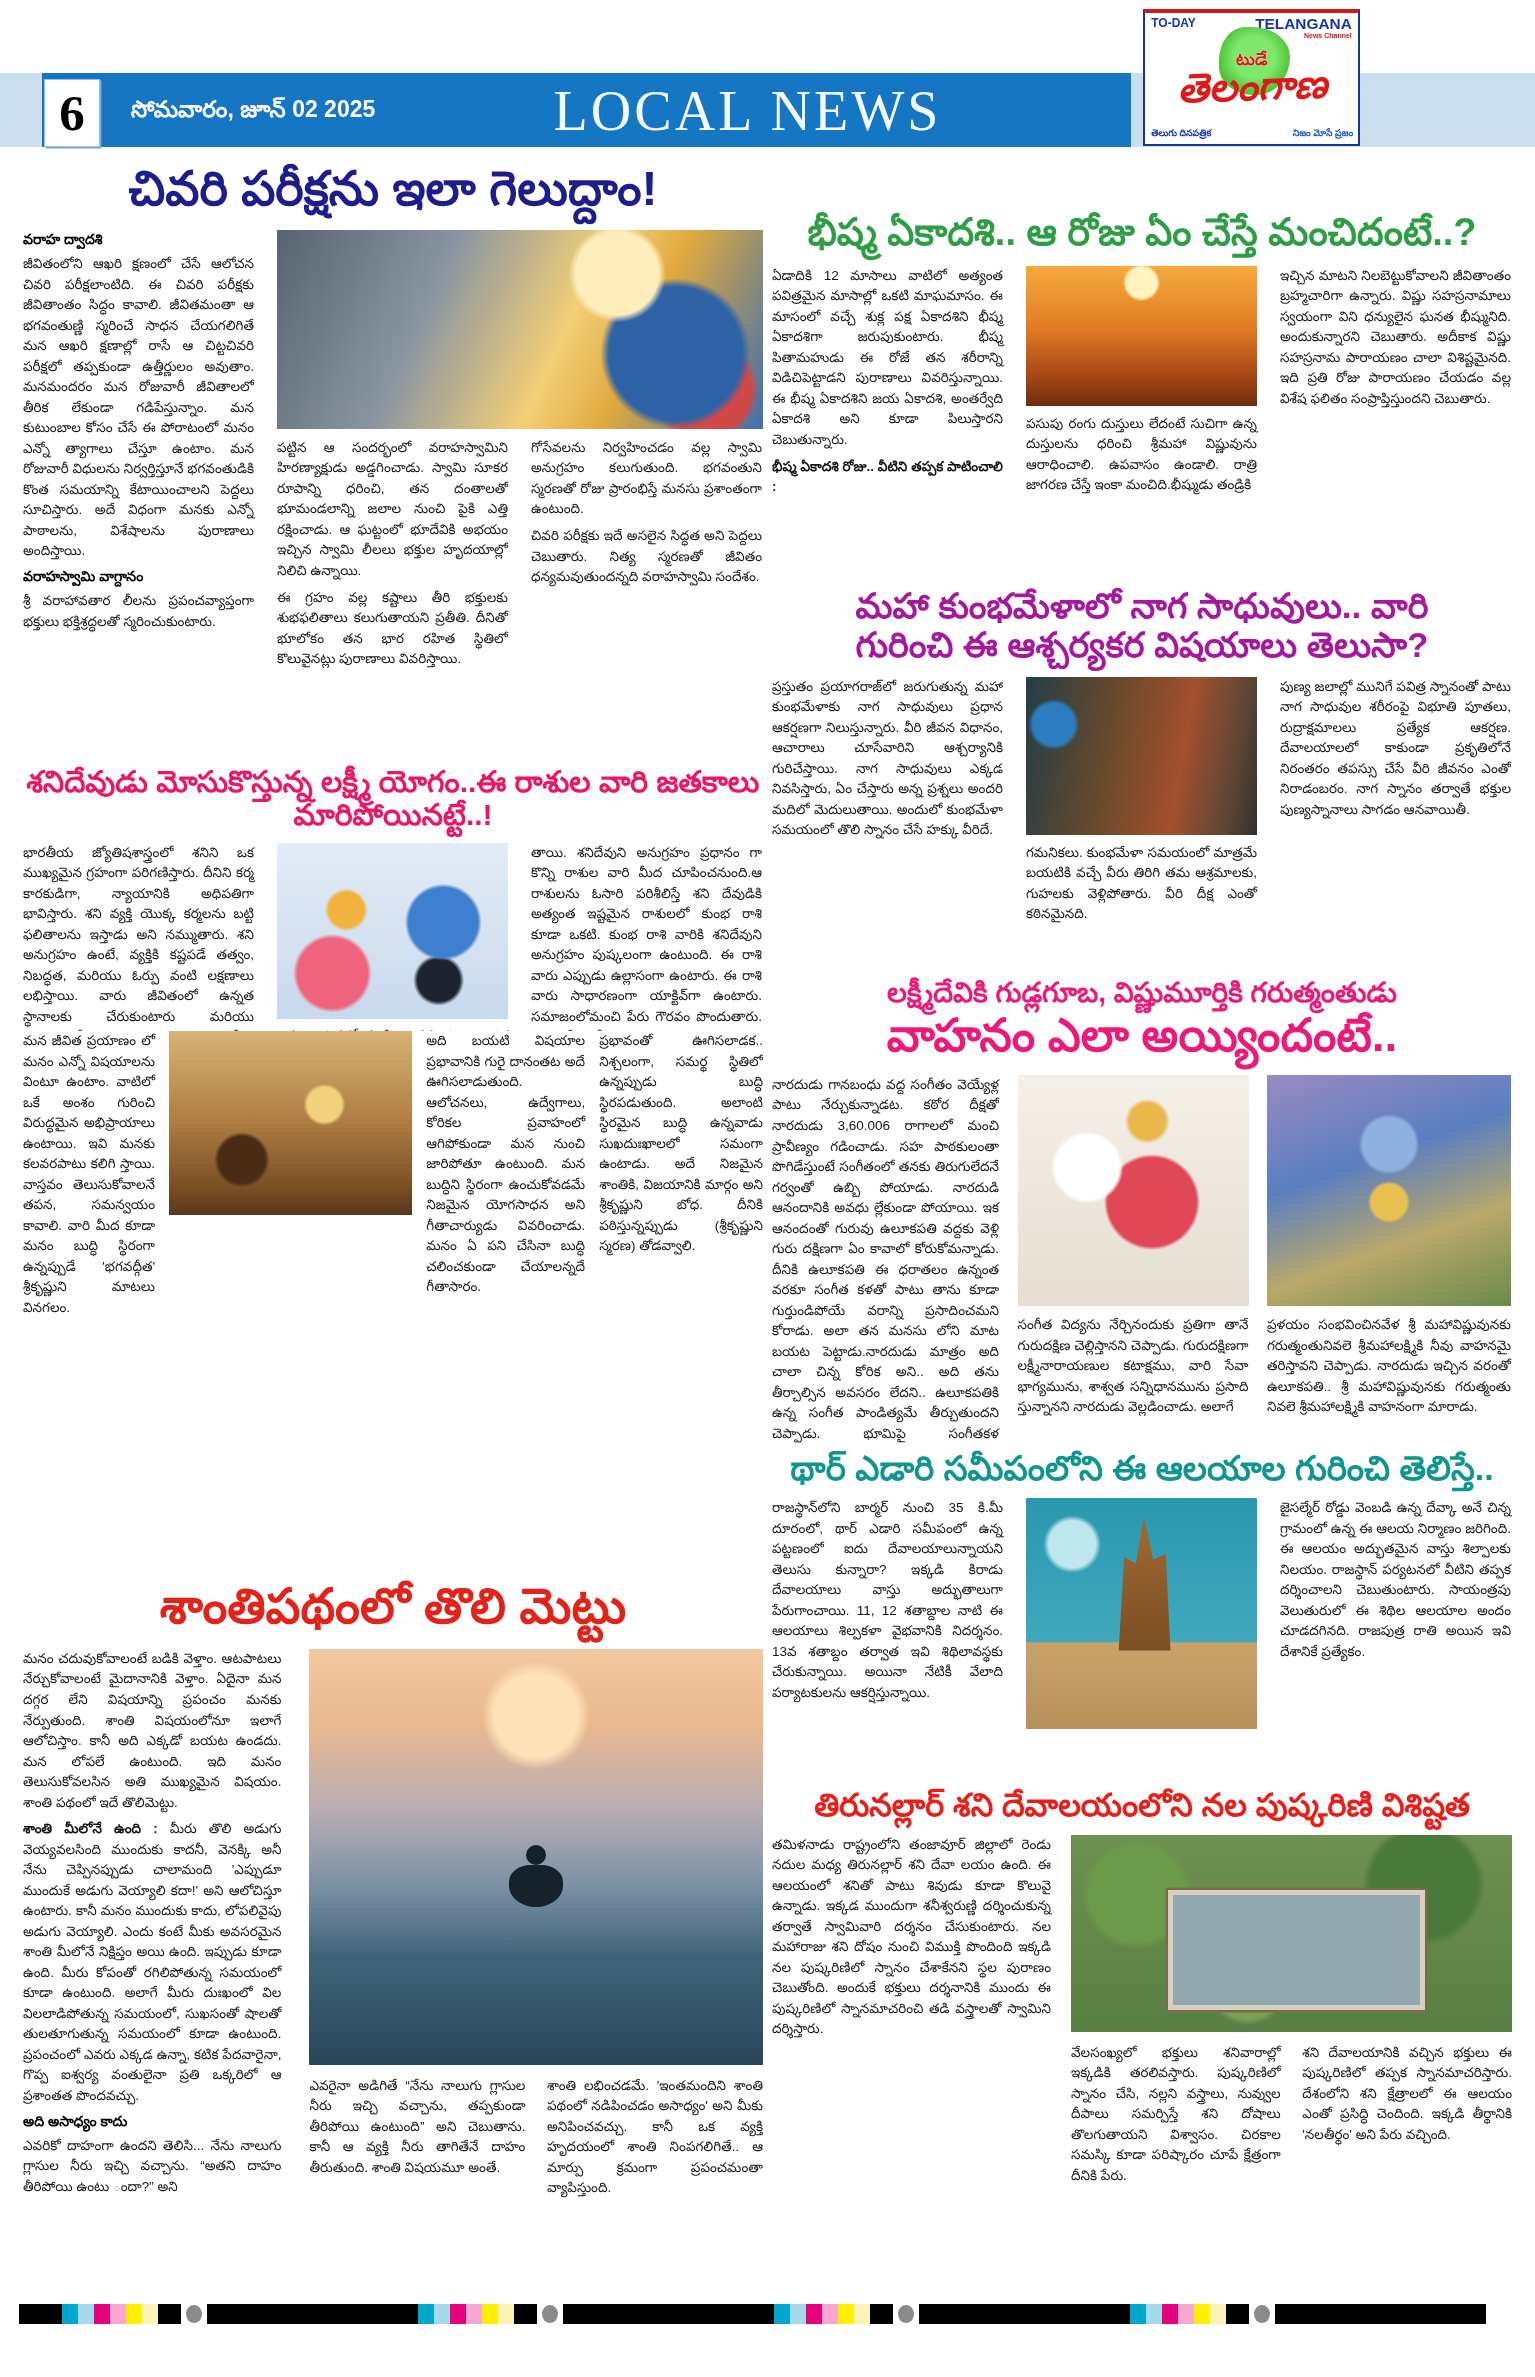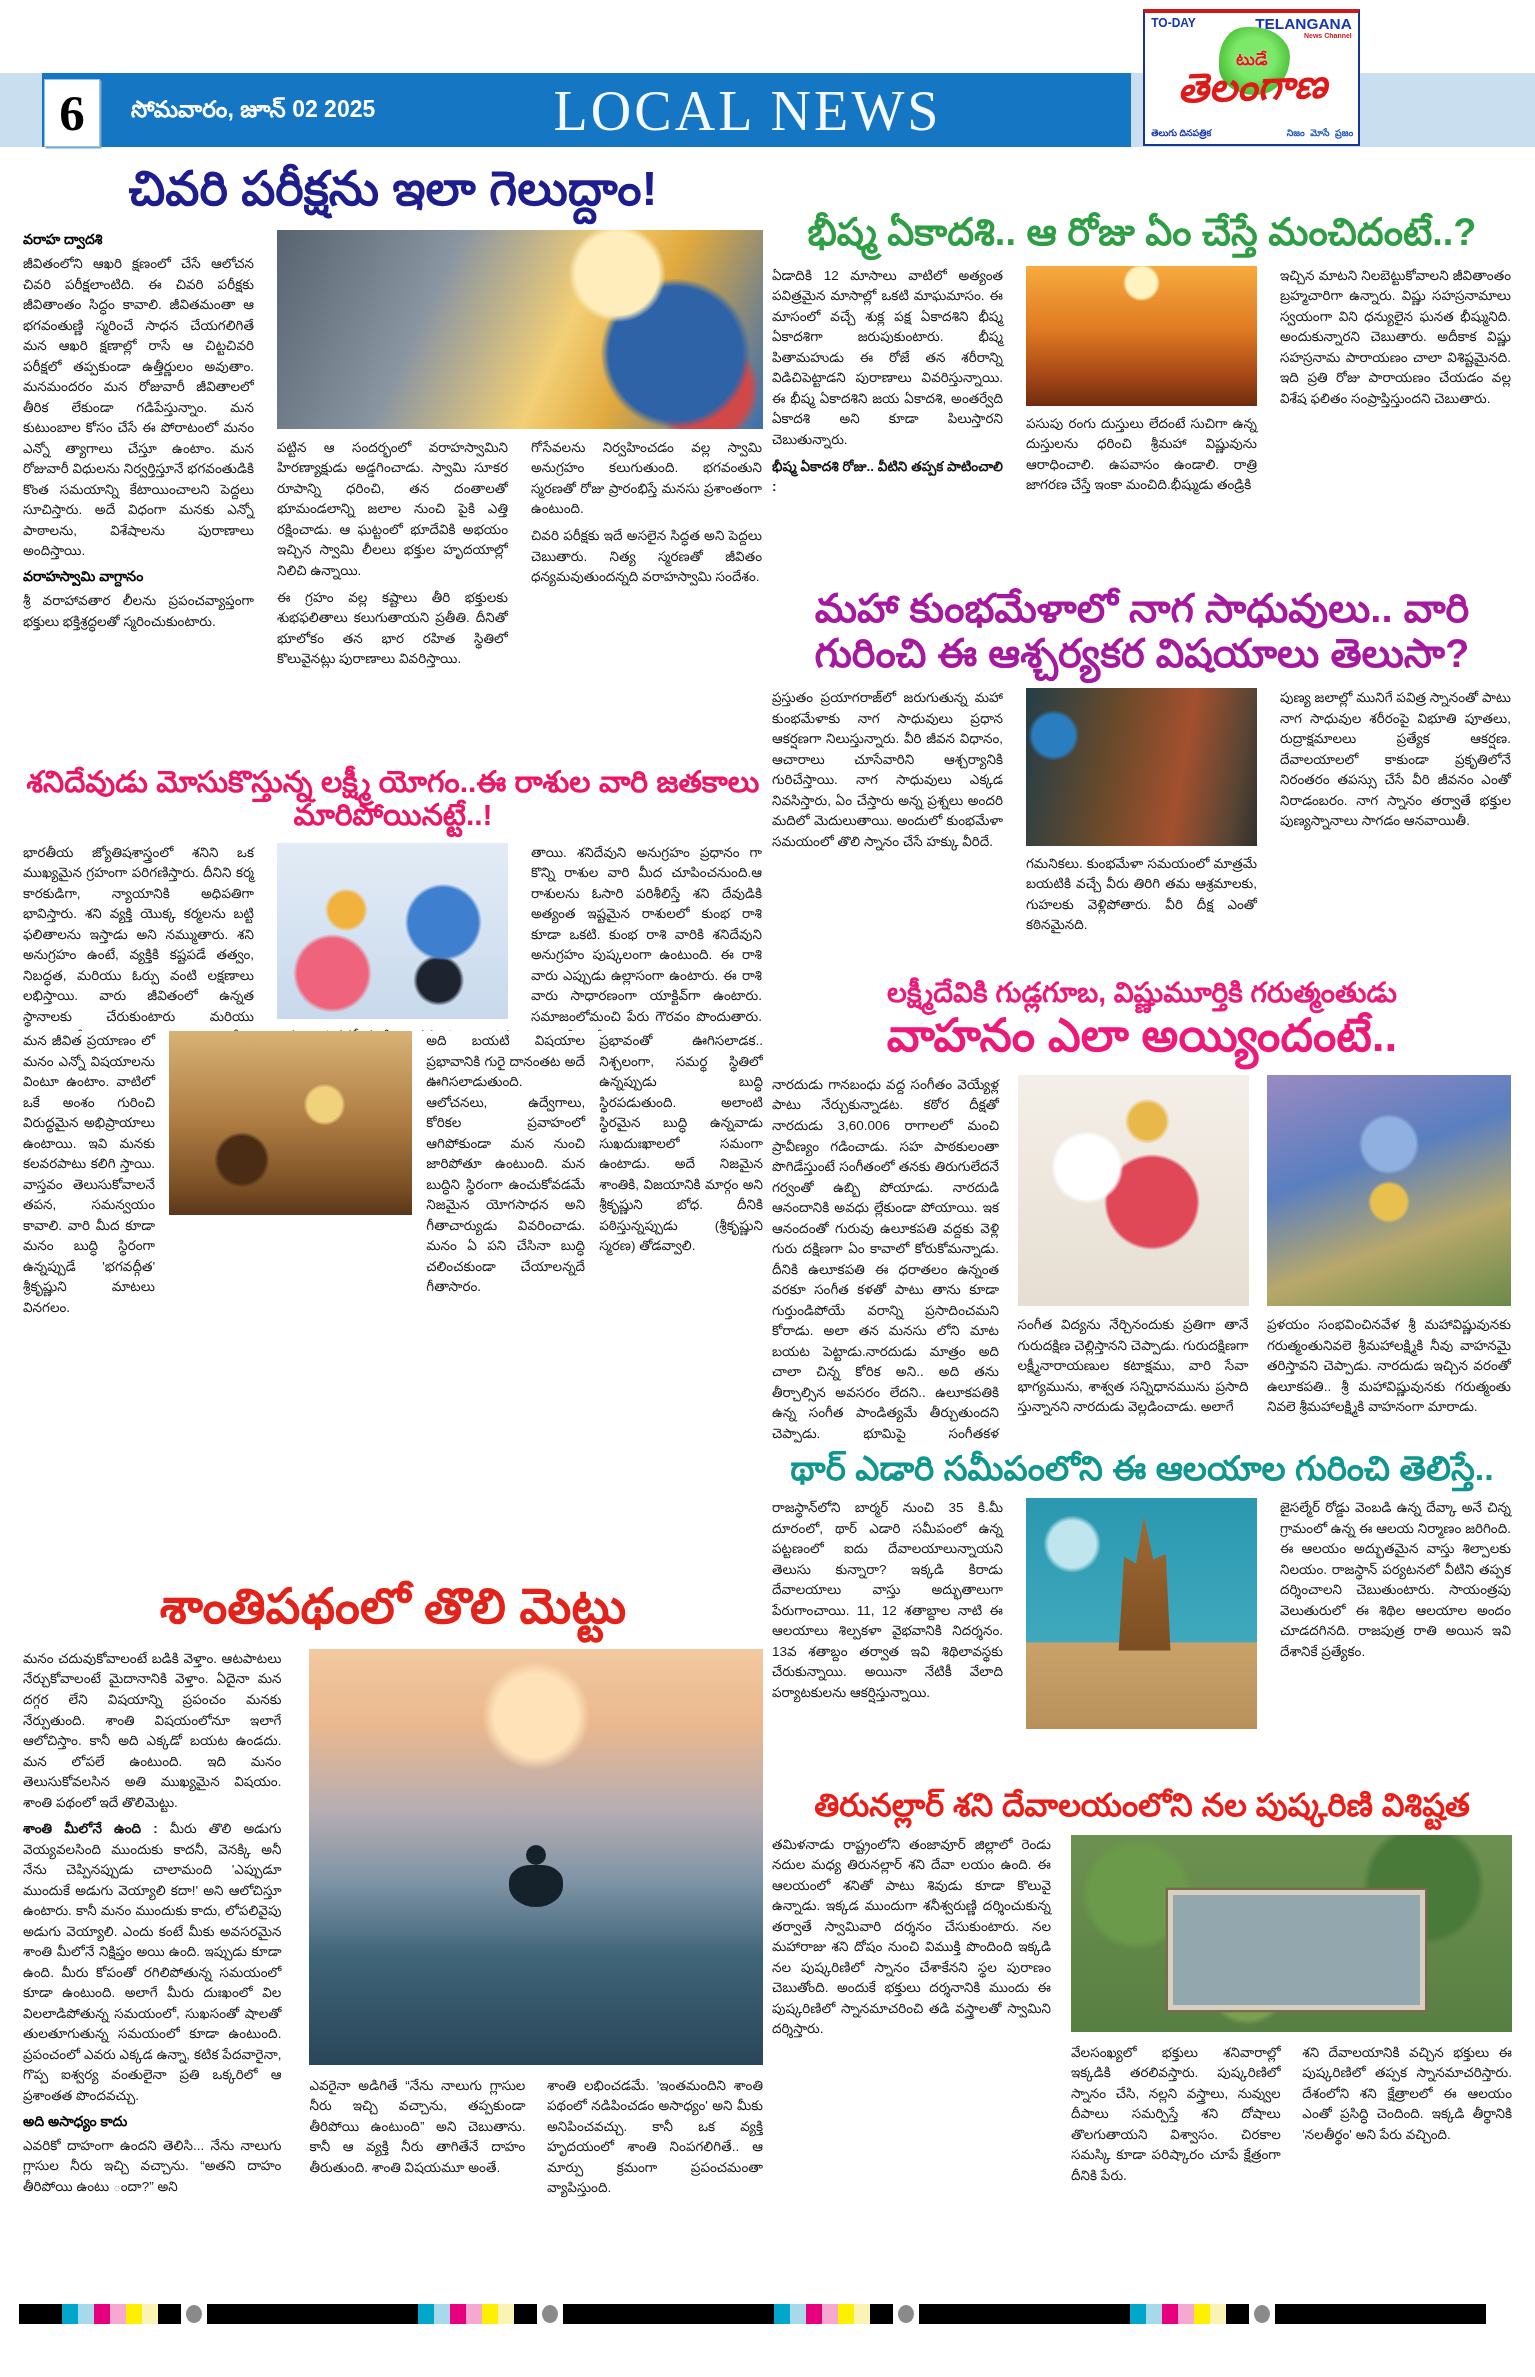--- a/index.html
+++ b/index.html
@@ -23,41 +23,41 @@
   .mh-tg{color:#1636b0;font-weight:800;font-size:15.4px;text-align:right;line-height:1;}
   .mh-nc{color:#d01818;font-weight:700;font-size:7px;text-align:right;}
   .mh-map{position:absolute;left:74px;top:14px;width:71px;height:68px;background:
           radial-gradient(circle at 50% 45%, #7de86a 0 40%, #4fc23a 70%, #3aa82a 100%);
           border-radius:38% 55% 48% 52%/50% 45% 58% 42%;}
   .mh-tude{position:absolute;left:91px;top:37px;color:#e01818;font-weight:800;font-size:17px;text-shadow:0 0 1.5px #fff;}
   .mh-script{position:absolute;left:7.7px;top:51px;width:199px;text-align:center;color:#e01818;
              font-size:40px;font-weight:800;transform:rotate(-2deg);font-style:italic;}
   .mh-foot{position:absolute;left:6.2px;bottom:4.6px;width:202px;display:flex;justify-content:space-between;}
   .mh-foot span{font-size:9.3px;font-weight:700;}
-  .mh-left{color:#1636b0;} .mh-right{color:#1a56c0;font-family:Liberation Mono, monospace;}
+  .mh-left{color:#1636b0;} .mh-right{color:#1a56c0;}
 
   
   .half{position:absolute;top:151px;width:740px;}
   .half-left{left:23px;} .half-right{left:772px;}
   .article{position:relative;overflow:hidden;}
   .hl{text-align:center;font-weight:800;line-height:1.12;margin:0;}
   .cols{display:flex;gap:23px;}
   .col{width:231px;}
   .body-txt p{margin:0 0 6.2px 0;font-size:13.5px;line-height:1.52;text-align:justify;}
   .subhead{font-size:14px;font-weight:800;color:#000;margin:1.5px 0 3.1px 0;}
   .boldlead{font-weight:800;}
   .photo{width:100%;}
 
   
   .a-final .hl{font-size:48px;color:#1d1d8e;margin:10.8px 0 14px 0;}
   .a-shani .hl{font-size:30px;color:#ee1566;margin:4.6px 0 10.8px 0;}
   .a-sthira .hl{font-size:99px;color:#2f9e2f;line-height:1.0;margin:14px 0 20px 0;}
   .a-shanti .hl{font-size:49px;color:#e32219;margin:7.7px 0 15.4px 0;}
   .a-bhishma .hl{font-size:38px;color:#2e9e44;margin:0 0 12.3px 0;}
-  .a-kumbh .hl{font-size:40px;color:#a6189e;margin:6.2px 0 12.3px 0;}
+  .a-kumbh .hl{font-size:35px;color:#a6189e;margin:6.2px 0 12.3px 0;}
   .a-vah .hl1{font-size:28px;color:#ee1878;text-align:center;font-weight:700;margin:7.7px 0 0 0;line-height:1.15;}
   .a-vah .hl2{font-size:46px;color:#ee1878;text-align:center;font-weight:800;margin:1.5px 0 14px 0;line-height:1.1;}
   .a-thar .hl{font-size:34px;color:#0f968e;margin:6.2px 0 10.8px 0;}
   .a-tiru .hl{font-size:32px;color:#ee1c16;margin:6.2px 0 10.8px 0;}
 
   
   .ph-varaha{height:199px;background:
      radial-gradient(circle at 70% 22%, #ffeebc 0 11%, rgba(255,238,188,0) 13%),
      radial-gradient(circle at 82% 62%, #2f63a8 0 16%, rgba(47,99,168,0) 18%),
      radial-gradient(circle at 88% 80%, #d04848 0 10%, rgba(208,72,72,0) 12%),

